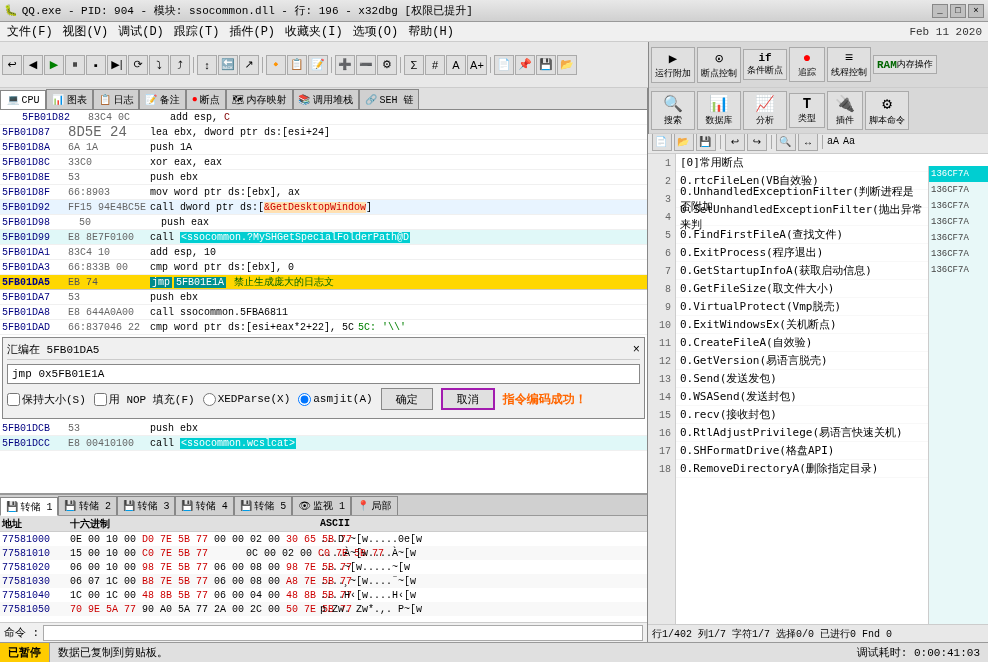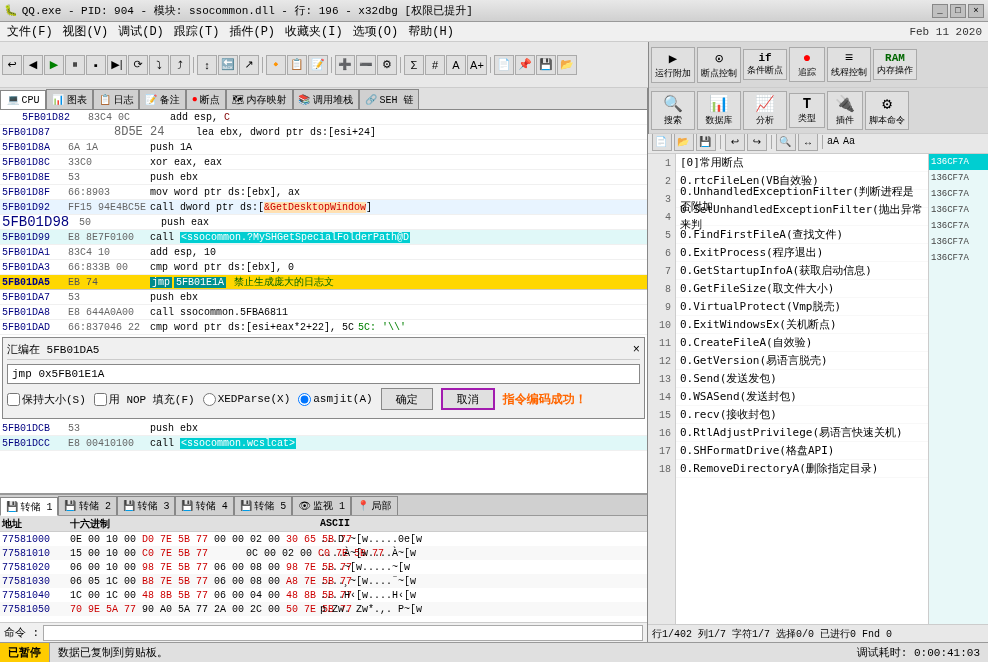--- a/index.html
+++ b/index.html
@@ -59,21 +59,21 @@
           <span>条件断点</span>
         </div>
         <div style="display:flex;flex-direction:column;align-items:center;padding:2px 3px;background:#e0e0e0;border:1px solid #aaa;cursor:pointer;min-width:36px;font-size:9px;">
           <span style="font-size:14px;color:red;">●</span>
           <span>追踪</span>
         </div>
         <div style="display:flex;flex-direction:column;align-items:center;padding:2px 3px;background:#e0e0e0;border:1px solid #aaa;cursor:pointer;min-width:44px;font-size:9px;">
           <span style="font-size:14px;">≡</span>
           <span>线程控制</span>
         </div>
-        <div style="display:flex;flex-direction:column;align-items:center;padding:2px 3px;background:#e0e0e0;border:1px solid #aaa;cursor:pointer;min-width:44px;font-size:9px;text-align:right;">
+        <div style="display:flex;flex-direction:row;align-items:center;padding:2px 3px;background:#e0e0e0;border:1px solid #aaa;cursor:pointer;min-width:44px;font-size:9px;text-align:right;">
           <span style="font-size:11px;font-weight:bold;color:#060;">RAM</span>
           <span>内存操作</span>
         </div>
       </div>
 
       <div style="display:flex; gap:2px; padding:2px; border-bottom:1px solid #ccc; height:46px; align-items:center; background:#d8d8d8;">
         <div style="display:flex;flex-direction:column;align-items:center;padding:2px 3px;background:#e0e0e0;border:1px solid #aaa;cursor:pointer;min-width:44px;font-size:9px;">
           <span style="font-size:16px;">🔍</span>
           <span>搜索</span>
         </div>
@@ -175,21 +175,21 @@
 
         <div style="flex:1; background:#fff; overflow:hidden; font-family:'Courier New',monospace; font-size:11px; display:flex; flex-direction:column;">
 
           <div style="display:flex;height:15px;align-items:center;border-bottom:1px solid #f0f0f0;white-space:nowrap;">
             <span style="width:68px;color:#000080;padding-left:2px;font-size:10px;margin-left:20px;">5FB01D82</span>
             <span style="width:82px;color:#666;font-size:10px;">83C4 0C</span>
             <span style="font-size:10px;">add esp, <span style="color:#800000;">C</span></span>
           </div>
           <div style="display:flex;height:15px;align-items:center;border-bottom:1px solid #f0f0f0;white-space:nowrap;">
             <span style="width:68px;color:#000080;padding-left:2px;font-size:10px;">5FB01D87</span>
-            <span style="width:82px;color:#666;font-size:12px;margin-left:46px;">8D5E 24</span>
+            <span style="width:82px;color:#666;font-size:14px;">8D5E 24</span>
             <span style="font-size:10px;">lea ebx, dword ptr ds:[esi+24]</span>
           </div>
           <div style="display:flex;height:15px;align-items:center;border-bottom:1px solid #f0f0f0;white-space:nowrap;">
             <span style="width:68px;color:#000080;padding-left:2px;font-size:10px;">5FB01D8A</span>
             <span style="width:82px;color:#666;font-size:10px;">6A 1A</span>
             <span style="font-size:10px;">push 1A</span>
           </div>
           <div style="display:flex;height:15px;align-items:center;border-bottom:1px solid #f0f0f0;white-space:nowrap;">
             <span style="width:68px;color:#000080;padding-left:2px;font-size:10px;">5FB01D8C</span>
             <span style="width:82px;color:#666;font-size:10px;">33C0</span>
@@ -204,21 +204,21 @@
             <span style="width:68px;color:#000080;padding-left:2px;font-size:10px;">5FB01D8F</span>
             <span style="width:82px;color:#666;font-size:10px;">66:8903</span>
             <span style="font-size:10px;">mov word ptr ds:[ebx], ax</span>
           </div>
           <div style="display:flex;height:15px;align-items:center;border-bottom:1px solid #f0f0f0;white-space:nowrap;background:#e8f4ff;">
             <span style="width:68px;color:#000080;padding-left:2px;font-size:10px;">5FB01D92</span>
             <span style="width:82px;color:#666;font-size:10px;">FF15 94E4BC5E</span>
             <span style="font-size:10px;">call dword ptr ds:[<span style="color:#c00;background:#ffe0b2;">&amp;GetDesktopWindow</span>]</span>
           </div>
           <div style="display:flex;height:15px;align-items:center;border-bottom:1px solid #f0f0f0;white-space:nowrap;">
-            <span style="width:79px;color:#000080;padding-left:2px;font-size:14px;">5FB01D98</span>
+            <span style="width:79px;color:#000080;padding-left:2px;font-size:10px;">5FB01D98</span>
             <span style="width:82px;color:#666;font-size:10px;">50</span>
             <span style="font-size:10px;">push eax</span>
           </div>
           <div style="display:flex;height:15px;align-items:center;border-bottom:1px solid #f0f0f0;white-space:nowrap;background:#e0f8f8;">
             <span style="width:68px;color:#000080;padding-left:2px;font-size:10px;">5FB01D99</span>
             <span style="width:82px;color:#666;font-size:10px;">E8 8E7F0100</span>
             <span style="font-size:10px;">call <span style="background:#00ced1;color:white;padding:0 1px;">&lt;ssocommon.?MySHGetSpecialFolderPath@D</span></span>
           </div>
           <div style="display:flex;height:15px;align-items:center;border-bottom:1px solid #f0f0f0;white-space:nowrap;">
             <span style="width:68px;color:#000080;padding-left:2px;font-size:10px;">5FB01DA1</span>
@@ -347,21 +347,21 @@
               <span style="width:250px;font-size:10px;"><span style="color:#000;">15 00 10 00 </span><span style="color:#cc0000;">C0 7E 5B 77</span><span style="color:#000;margin-left:32px;">  0C 00 02 00 </span><span style="color:#cc0000;">C0 7E 5B 77</span></span>
               <span style="flex:1;font-size:10px;">....À~[w....À~[w</span>
             </div>
             <div style="display:flex;height:14px;align-items:center;white-space:nowrap;padding:0 2px;">
               <span style="color:#000080;width:68px;font-size:10px;">77581020</span>
               <span style="width:250px;font-size:10px;"><span style="color:#000;">06 00 10 00 </span><span style="color:#cc0000;">98 7E 5B 77</span><span style="color:#000;">  06 00 08 00 </span><span style="color:#cc0000;">98 7E 5B 77</span></span>
               <span style="flex:1;font-size:10px;">....~[w.....~[w</span>
             </div>
             <div style="display:flex;height:14px;align-items:center;white-space:nowrap;padding:0 2px;background:#f8f8f8;">
               <span style="color:#000080;width:68px;font-size:10px;">77581030</span>
-              <span style="width:250px;font-size:10px;"><span style="color:#000;">06 05 1C 00 </span><span style="color:#cc0000;">B8 7E 5B 77</span><span style="color:#000;">  06 00 08 00 </span><span style="color:#cc0000;">A8 7E 5B 77</span></span>
+              <span style="width:250px;font-size:10px;"><span style="color:#000;">06 07 1C 00 </span><span style="color:#cc0000;">B8 7E 5B 77</span><span style="color:#000;">  06 00 08 00 </span><span style="color:#cc0000;">A8 7E 5B 77</span></span>
               <span style="flex:1;font-size:10px;">....¸~[w....¨~[w</span>
             </div>
             <div style="display:flex;height:14px;align-items:center;white-space:nowrap;padding:0 2px;">
               <span style="color:#000080;width:68px;font-size:10px;">77581040</span>
               <span style="width:250px;font-size:10px;"><span style="color:#000;">1C 00 1C 00 </span><span style="color:#cc0000;">48 8B 5B 77</span><span style="color:#000;">  06 00 04 00 </span><span style="color:#cc0000;">48 8B 5B 77</span></span>
               <span style="flex:1;font-size:10px;">....H‹[w....H‹[w</span>
             </div>
             <div style="display:flex;height:14px;align-items:center;white-space:nowrap;padding:0 2px;background:#f8f8f8;">
               <span style="color:#000080;width:68px;font-size:10px;">77581050</span>
               <span style="width:250px;font-size:10px;"><span style="color:#cc0000;">70 9E 5A 77</span><span style="color:#000;">  90 A0 5A 77  2A 00 2C 00 </span><span style="color:#cc0000;">50 7E 5B 77</span></span>
@@ -482,21 +482,21 @@
               <span style="font-size:11px;">0.RtlAdjustPrivilege(易语言快速关机)</span>
             </div>
             <div style="height:18px;padding:0 4px;display:flex;align-items:center;border-bottom:1px solid #f8f8f8;">
               <span style="font-size:11px;">0.SHFormatDrive(格盘API)</span>
             </div>
             <div style="height:18px;padding:0 4px;display:flex;align-items:center;border-bottom:1px solid #f8f8f8;">
               <span style="font-size:11px;">0.RemoveDirectoryA(删除指定目录)</span>
             </div>
           </div>
 
-          <div style="width:60px;background:#e8f8f8;border-left:1px solid #ccc;font-family:'Courier New',monospace;font-size:9px;overflow:hidden;color:#444;">
+          <div style="width:60px;background:#e8f8f8;border-left:1px solid #ccc;font-family:'Courier New',monospace;font-size:9px;overflow:hidden;color:#444;margin-top:12px;">
             <div style="background:#00ced1;color:white;height:16px;display:flex;align-items:center;padding:0 2px;font-size:9px;">136CF7A</div>
             <div style="height:16px;display:flex;align-items:center;padding:0 2px;font-size:9px;">136CF7A</div>
             <div style="height:16px;display:flex;align-items:center;padding:0 2px;font-size:9px;">136CF7A</div>
             <div style="height:16px;display:flex;align-items:center;padding:0 2px;font-size:9px;">136CF7A</div>
             <div style="height:16px;display:flex;align-items:center;padding:0 2px;font-size:9px;">136CF7A</div>
             <div style="height:16px;display:flex;align-items:center;padding:0 2px;font-size:9px;">136CF7A</div>
             <div style="height:16px;display:flex;align-items:center;padding:0 2px;font-size:9px;">136CF7A</div>
           </div>
         </div>
 

